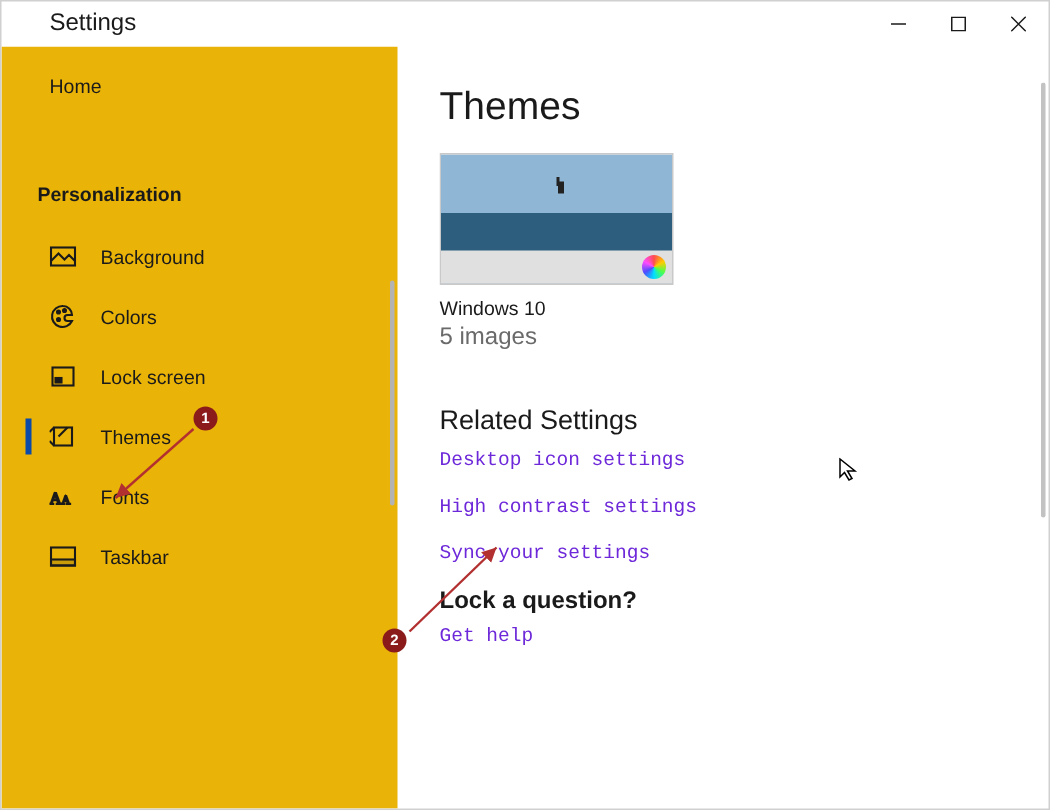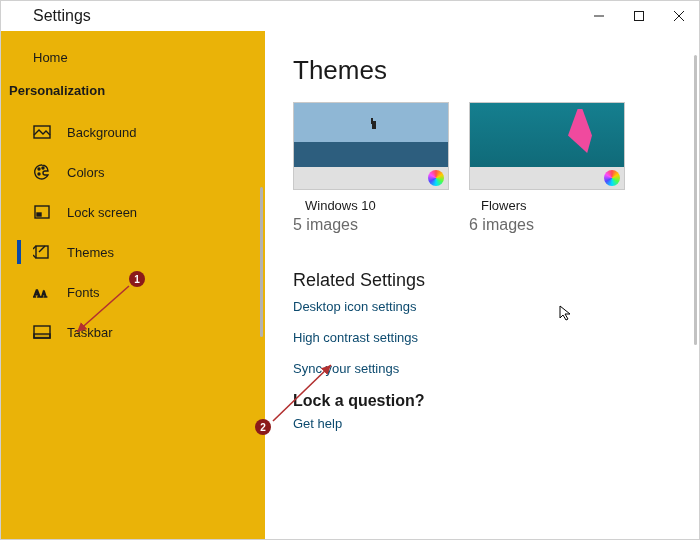--- a/index.html
+++ b/index.html
@@ -11,41 +11,41 @@
   .tb-controls { display: flex; }
   .tb-btn { width: 40px; height: 30px; display: flex; align-items: center; justify-content: center; }
   .tb-btn svg { width: 10px; height: 10px; stroke: #1a1a1a; fill: none; }
   .body { flex: 1; display: flex; overflow: hidden; }
   .sidebar { width: 264px; background: #eab308; display: flex; flex-direction: column; padding-top: 2px; position: relative; }
   .home-row { display: flex; align-items: center; height: 36px; padding-left: 16px; gap: 16px; font-size: 13px; margin-top: 6px; margin-bottom: 8px; }
   .search-wrap { padding: 0 16px 14px 16px; }
   .search-box { position: relative; }
   .search-box input { width: 100%; height: 32px; border: 1px solid #969696; background: #eeeeee; padding: 0 32px 0 10px; font-family: inherit; font-size: 13px; color: #666; outline: none; }
   .search-box .sicon { position: absolute; right: 8px; top: 7px; }
-  .section-label { padding: 0 16px 14px 8px; font-weight: 600; font-size: 13px; }
+  .section-label { padding: 0 16px 14px 24px; font-weight: 600; font-size: 13px; margin-top: 39px; }
   .nav { display: flex; flex-direction: column; }
   .nav-item { position: relative; display: flex; align-items: center; height: 40px; padding-left: 16px; gap: 16px; font-size: 13px; margin-left: 16px; }
   .nav-item .icon { width: 18px; height: 18px; display: flex; align-items: center; justify-content: center; }
   .nav-item.active::before { content: ""; position: absolute; left: 0; top: 8px; bottom: 8px; width: 4px; background: #0a4aa8; }
   .main { flex: 1; position: relative; overflow: hidden; padding: 24px 0 0 28px; }
   .main-inner { height: 100%; overflow: hidden; position: relative; }
   .h1 { font-size: 26px; font-weight: 400; margin-bottom: 16px; }
   .themes-row { display: flex; gap: 20px; margin-bottom: 36px; }
   .theme-card { width: 156px; }
   .thumb { width: 156px; height: 88px; position: relative; border: 1px solid #c9c9c9; background: #888; }
   .thumb .accentstrip { position: absolute; left:0; right:0; bottom:0; height: 22px; background: #e0e0e0; display:flex; justify-content:flex-end; align-items:center; padding-right:4px; }
   .colorwheel { width:16px; height:16px; border-radius:50%; background: conic-gradient(#ff4d4d,#ffcc00,#4dff4d,#00e0ff,#4d4dff,#ff4dff,#ff4d4d); }
   .thumb1 { background: linear-gradient(#8fb7d5 0 45%, #2d5e7e 45% 100%); }
   .thumb2 { background: linear-gradient(#157f8f, #0e6371); }
   .thumb2::after { content:""; position:absolute; right:32px; top:6px; width:24px; height:44px; background:#f04a9e; clip-path: polygon(40% 0, 60% 0, 100% 60%, 80% 100%, 0 60%); filter: blur(0.3px); }
   .thumb1::after { content:""; position:absolute; left:78px; top:18px; width:4px; height:8px; background:#222; box-shadow: -2px -4px 0 -1px #222; }
-  .theme-name { margin-top: 8px; font-size: 13px; margin-left: 12px; }
+  .theme-name { margin-top: 8px; font-size: 13px; }
   .theme-sub { margin-top: 3px; font-size: 16px; color: #6a6a6a; }
   .h2 { font-size: 18px; font-weight: 500; margin-bottom: 8px; }
-  .link { color: #0c4a6e; font-size: 13px; margin-bottom: 16px; display:block; }
+  .link { color: #6d28d9; font-size: 13px; margin-bottom: 16px; display:block;font-family:Liberation Mono, monospace; }
   .question-h { font-size: 16px; font-weight: 600; margin-top: 12px; margin-bottom: 6px; }
   .vscroll-track { position: absolute; right: 2px; top: 156px; width: 3px; height: 290px; background: transparent; }
   .vscroll-thumb { position:absolute; top:0; width:3px; height:150px; background:#b3b3b3; border-radius:2px; }
   .vscroll-track2 { position: absolute; right: 2px; top: 4px; width: 3px; height: 320px; }
   .vscroll-thumb2 { position:absolute; top:0; width:3px; height:290px; background:#c2c2c2; border-radius:2px; }
   
   .anno { position: absolute; pointer-events: none; }
   .badge { width:16px; height:16px; border-radius:50%; background:#8b1a1a; color:#fff; font-size:10px; display:flex; align-items:center; justify-content:center; font-weight:600; }
   .cursor { position:absolute; }
   .cursor svg { width:16px; height:16px; }
@@ -171,29 +171,20 @@
         <div class="themes-row">
           <div class="theme-card">
             <div class="thumb thumb1">
               <div class="accentstrip">
                   <div class="colorwheel"></div>
                 </div>
             </div>
             <div class="theme-name">Windows 10</div>
             <div class="theme-sub">5 images</div>
           </div>
-          <div class="theme-card">
-            <div class="thumb thumb2">
-              <div class="accentstrip">
-                  <div class="colorwheel"></div>
-                </div>
-            </div>
-            <div class="theme-name">Flowers</div>
-            <div class="theme-sub">6 images</div>
-          </div>
         </div>
 
         <div class="h2">Related Settings</div>
         <a class="link">Desktop icon settings</a>
         <a class="link">High contrast settings</a>
         <a class="link">Sync your settings</a>
 
         <div class="question-h">Lock a question?</div>
         <a class="link" style="margin-bottom:0">Get help</a>
 

